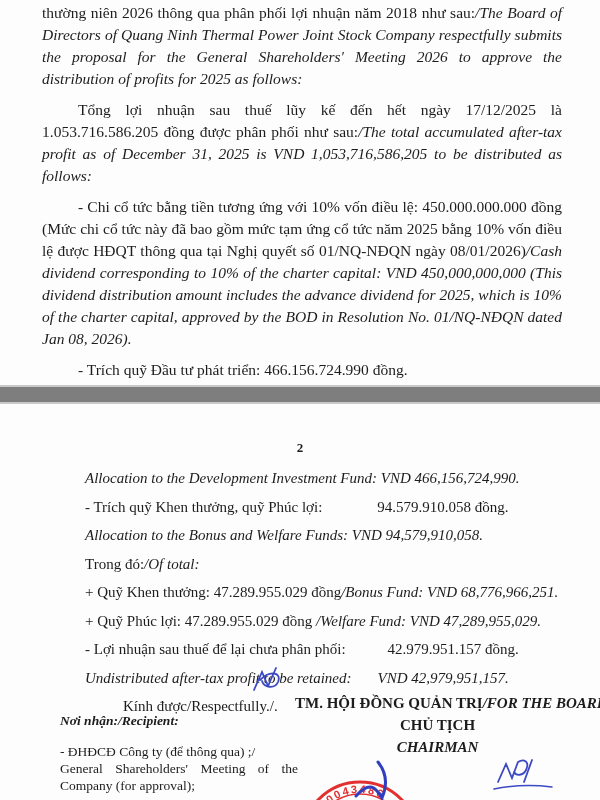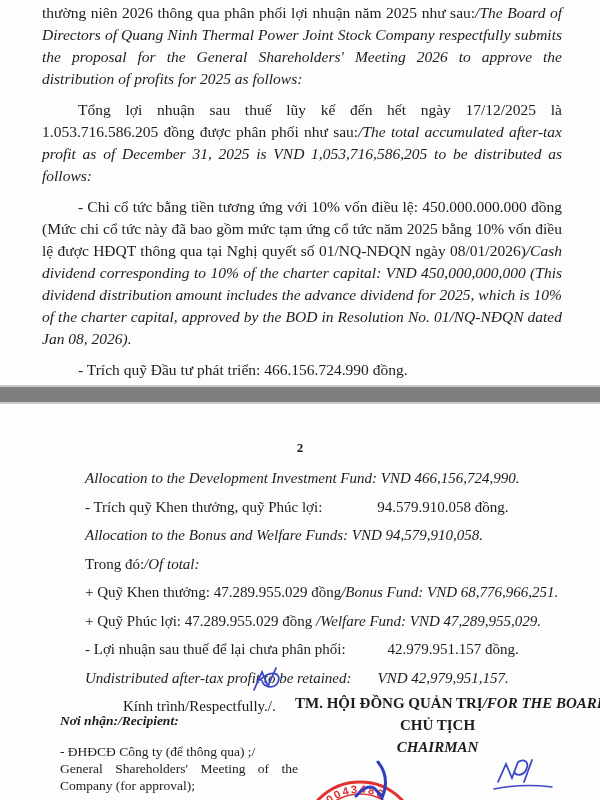--- a/index.html
+++ b/index.html
@@ -87,40 +87,40 @@
   
   .ink { position: absolute; pointer-events: none; }
   .seal-wrap { position: absolute; left: 295px; top: 762px; width: 130px; height: 38px; overflow: hidden; }
 </style>
 </head>
 <body>
 
 <div class="sheet">
 
   <div class="page1">
-    <p><span>thường niên 2026 thông qua phân phối lợi nhuận năm 2025 như sau:</span><span class="it">/The Board of Directors of Quang Ninh Thermal Power Joint Stock Company respectfully submits the proposal for the General Shareholders' Meeting 2026 to approve the distribution of profits for 2025 as follows:</span></p>
+    <p><span>thường niên 2026 thông qua phân phối lợi nhuận năm 2018 như sau:</span><span class="it">/The Board of Directors of Quang Ninh Thermal Power Joint Stock Company respectfully submits the proposal for the General Shareholders' Meeting 2026 to approve the distribution of profits for 2025 as follows:</span></p>
     <p class="p-indent mt"><span>Tổng lợi nhuận sau thuế lũy kế đến hết ngày 17/12/2025 là 1.053.716.586.205 đồng được phân phối như sau:</span><span class="it">/The total accumulated after-tax profit as of December 31, 2025 is VND 1,053,716,586,205 to be distributed as follows:</span></p>
     <p class="p-indent mt"><span>- Chi cổ tức bằng tiền tương ứng với 10% vốn điều lệ: 450.000.000.000 đồng (Mức chi cổ tức này đã bao gồm mức tạm ứng cổ tức năm 2025 bằng 10% vốn điều lệ được HĐQT thông qua tại Nghị quyết số 01/NQ-NĐQN ngày 08/01/2026)</span><span class="it">/Cash dividend corresponding to 10% of the charter capital: VND 450,000,000,000 (This dividend distribution amount includes the advance dividend for 2025, which is 10% of the charter capital, approved by the BOD in Resolution No. 01/NQ-NĐQN dated Jan 08, 2026).</span></p>
     <p class="p-indent mt">- Trích quỹ Đầu tư phát triển: 466.156.724.990 đồng.</p>
   </div>
 
   <div class="page-sep"></div>
 
   <div class="page-number">2</div>
 
   <div class="page2">
     <p class="ln it">Allocation to the Development Investment Fund: VND 466,156,724,990.</p>
     <p class="ln"><span>- Trích quỹ Khen thưởng, quỹ Phúc lợi:</span><span class="gap55"></span><span>94.579.910.058 đồng.</span></p>
     <p class="ln it">Allocation to the Bonus and Welfare Funds: VND 94,579,910,058.</p>
     <p class="ln"><span>Trong đó:</span><span class="it">/Of total:</span></p>
     <p class="ln"><span>+ Quỹ Khen thưởng: 47.289.955.029 đồng</span><span class="it">/Bonus Fund: VND 68,776,966,251.</span></p>
     <p class="ln"><span>+ Quỹ Phúc lợi: 47.289.955.029 đồng </span><span class="it">/Welfare Fund: VND 47,289,955,029.</span></p>
     <p class="ln"><span>- Lợi nhuận sau thuế để lại chưa phân phối:</span><span class="gap40"></span><span>42.979.951.157 đồng.</span></p>
     <p class="ln it"><span>Undistributed after-tax profit to be retained:</span><span class="gap25"></span><span>VND 42,979,951,157.</span></p>
-    <p class="ln respectfully">Kính trình/Respectfully./.</p>
+    <p class="ln respectfully">Kính được/Respectfully./.</p>
   </div>
 
   <div class="sig-block">
     <div><span>TM. HỘI ĐỒNG QUẢN TRỊ</span><span class="it">/FOR THE BOARD OF DIRECTORS</span></div>
     <div>CHỦ TỊCH</div>
     <div class="it">CHAIRMAN</div>
   </div>
 
   <div class="recipients">
     <p class="head">Nơi nhận:/Recipient:</p>

